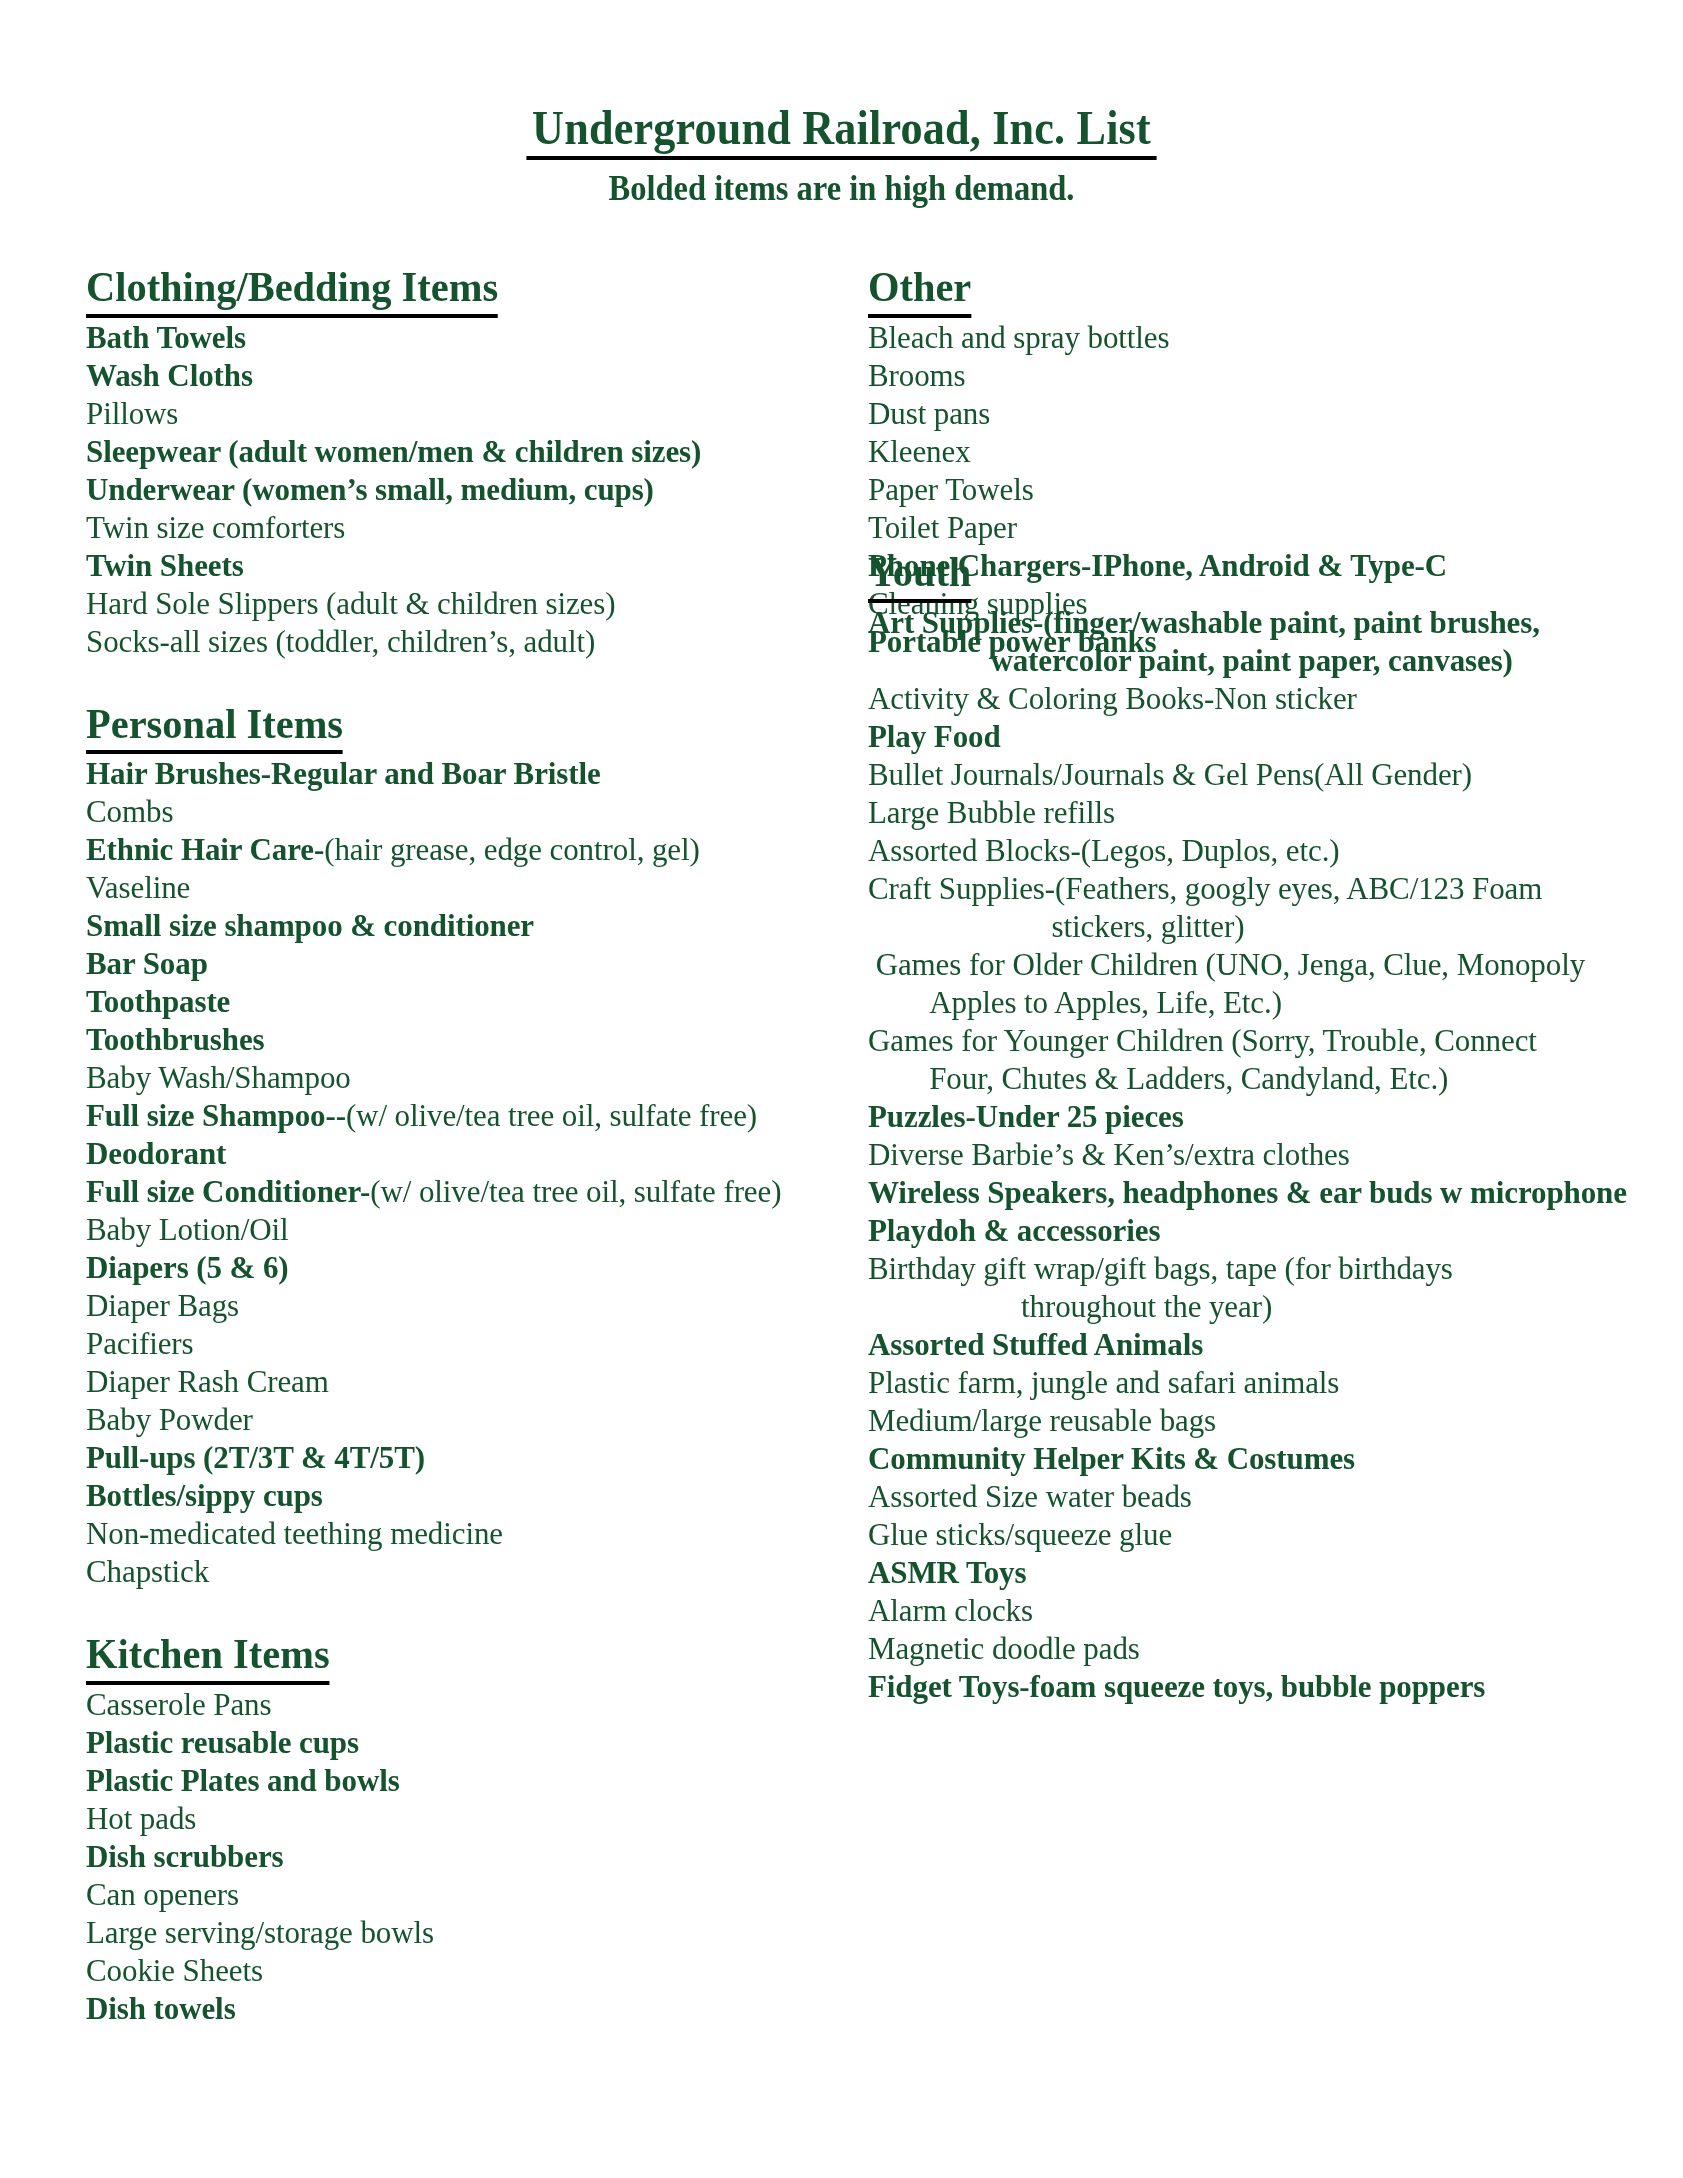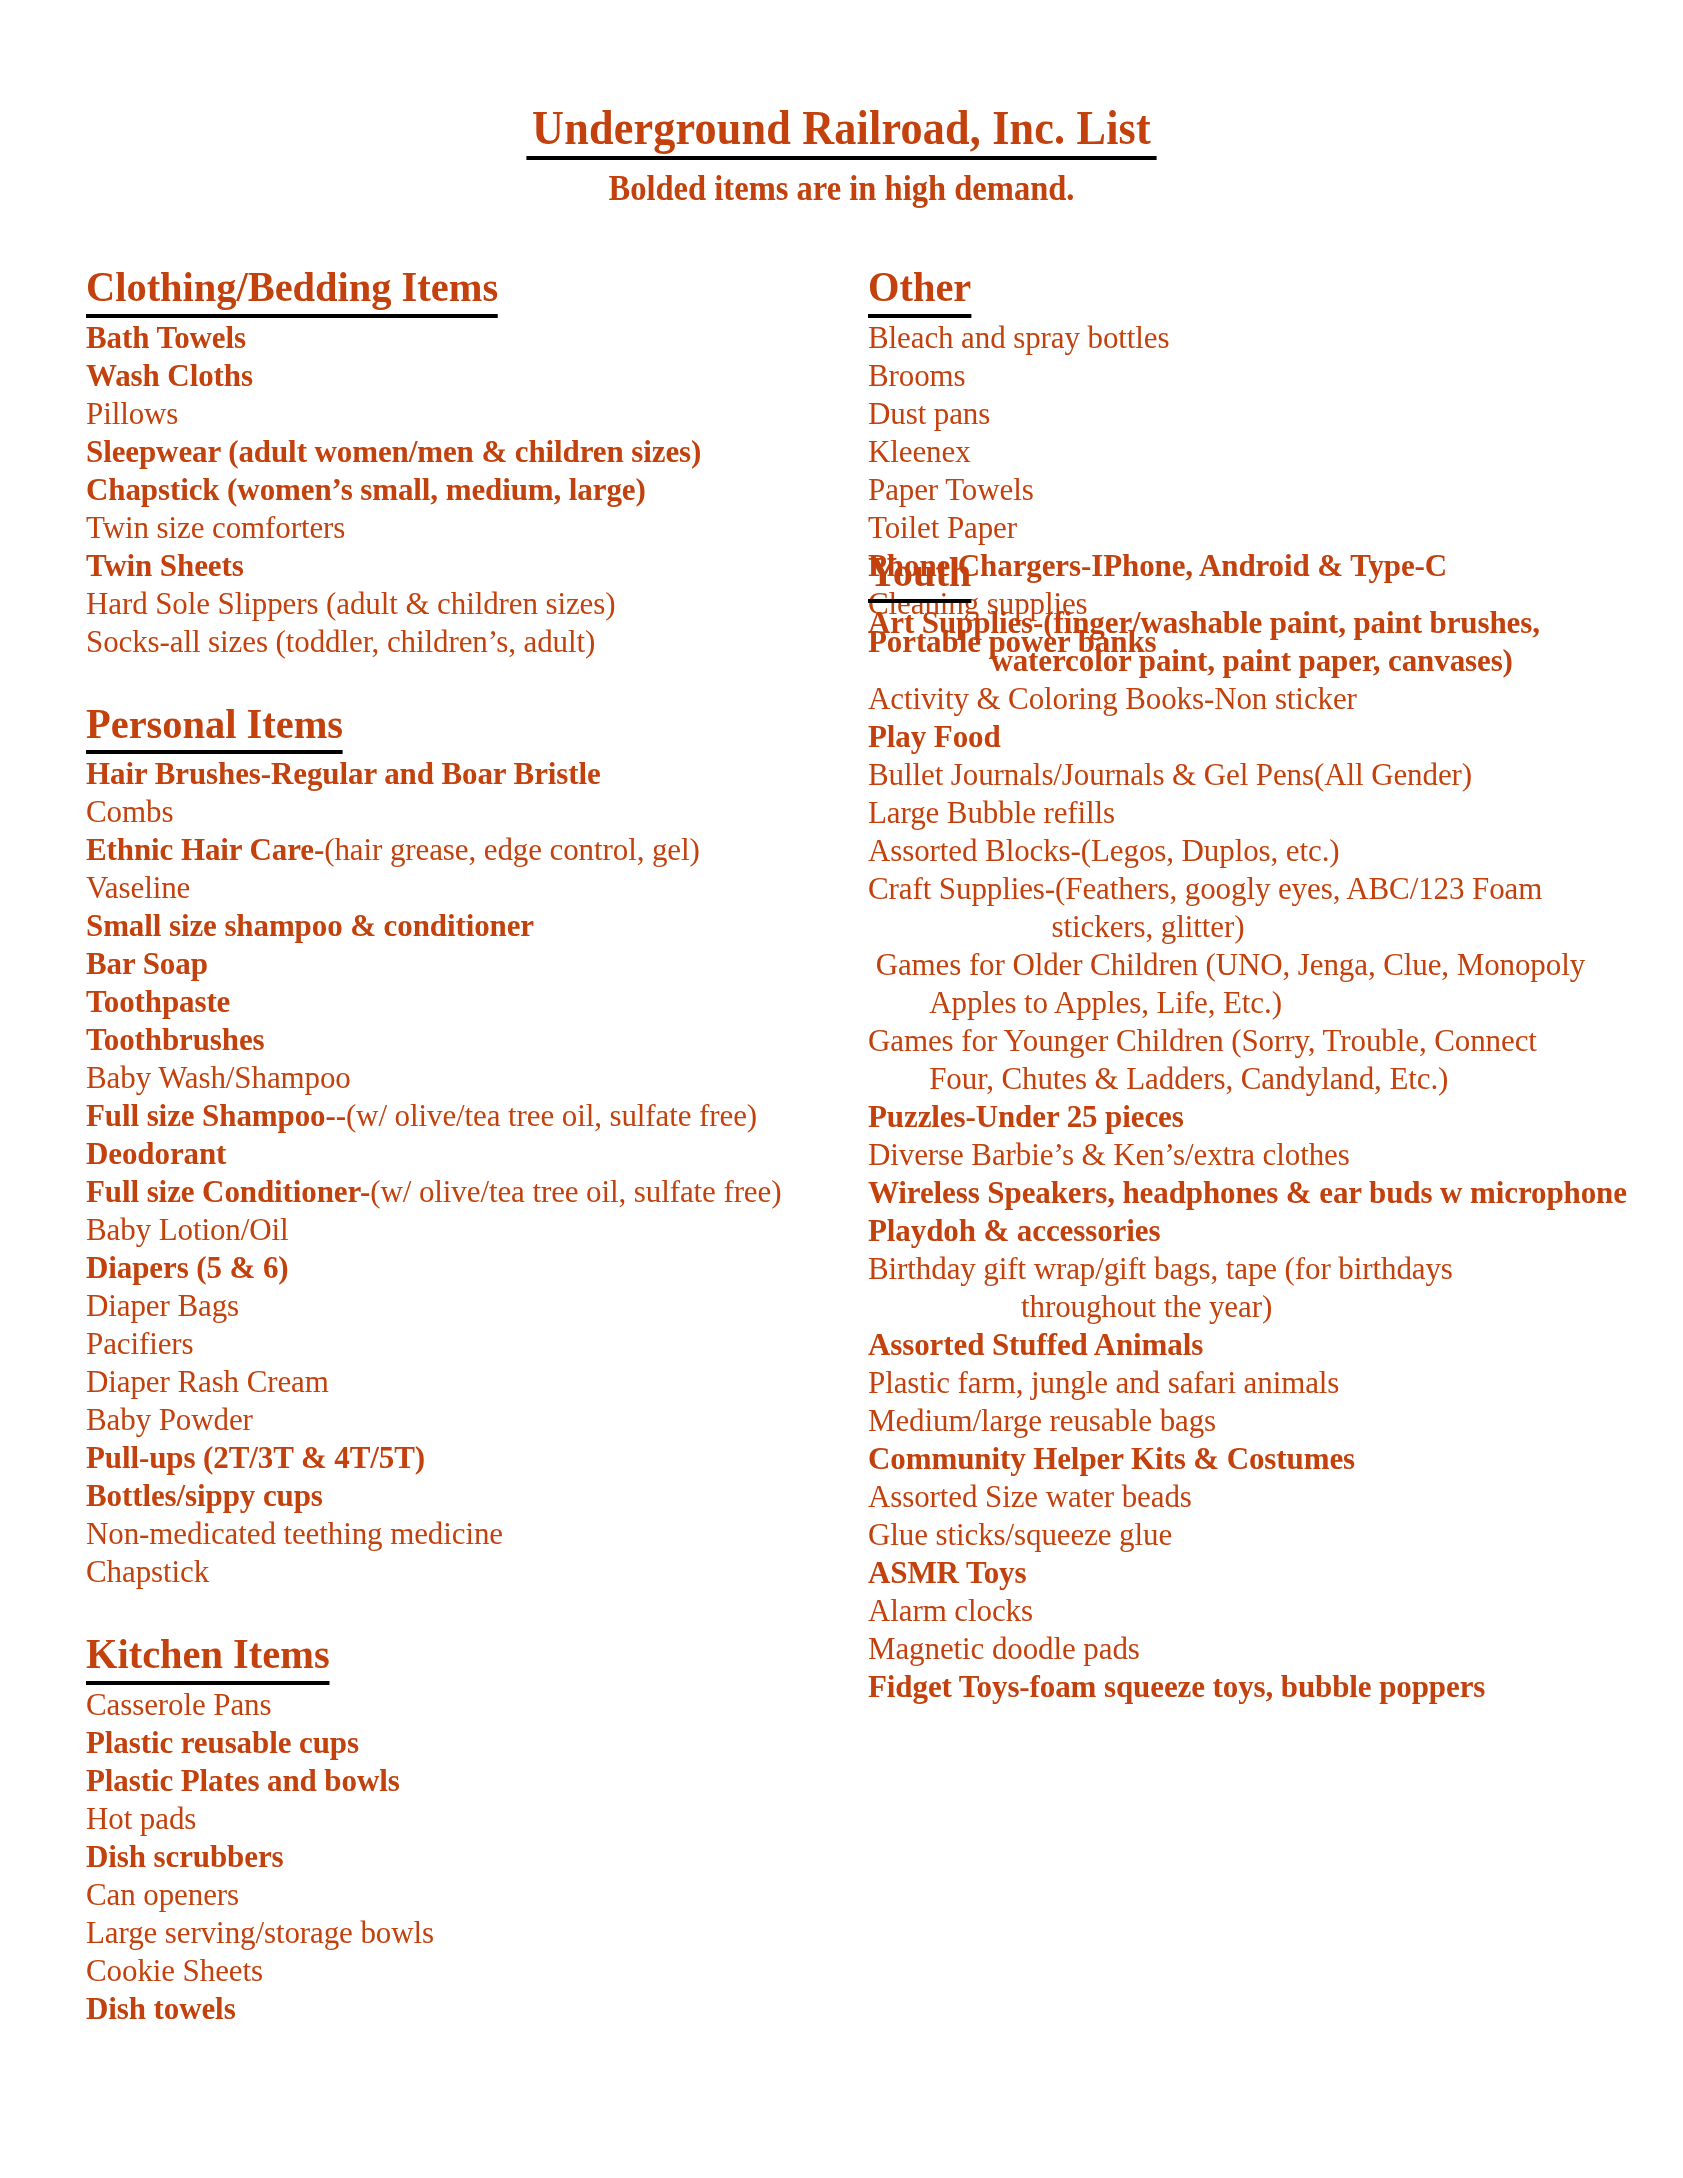--- a/index.html
+++ b/index.html
@@ -7,21 +7,21 @@
     padding: 0;
     background: #ffffff;
   }
   .page {
     position: relative;
     width: 1665px;
     height: 2178px;
     background: #ffffff;
     margin: 0 auto;
     font-family: "Liberation Serif", "DejaVu Serif", serif;
-    color: #c2410c;
+    color: #14532d;
     overflow: hidden;
   }
 
   
   .doc-header {
     padding-top: 103px;
     text-align: center;
   }
   .doc-title {
     font-size: 48px;
@@ -107,21 +107,21 @@
 
     <div class="col col-left">
 
       <div class="section">
         <h2 class="section-head"><span class="ul">Clothing/Bedding Items</span></h2>
         <div class="list">
             <div class="item"><span class="b">Bath Towels</span></div>
             <div class="item"><span class="b">Wash Cloths</span></div>
             <div class="item"><span class="r">Pillows</span></div>
             <div class="item"><span class="b">Sleepwear (adult women/men &amp; children sizes)</span></div>
-            <div class="item"><span class="b">Chapstick (women’s small, medium, large)</span></div>
+            <div class="item"><span class="b">Underwear (women’s small, medium, cups)</span></div>
             <div class="item"><span class="r">Twin size comforters</span></div>
             <div class="item"><span class="b">Twin Sheets</span></div>
             <div class="item"><span class="r">Hard Sole Slippers (adult &amp; children sizes)</span></div>
             <div class="item"><span class="r">Socks-all sizes (toddler, children’s, adult)</span></div>
           </div>
       </div>
 
       <div class="spacer-block"></div>
 
       <div class="section">

